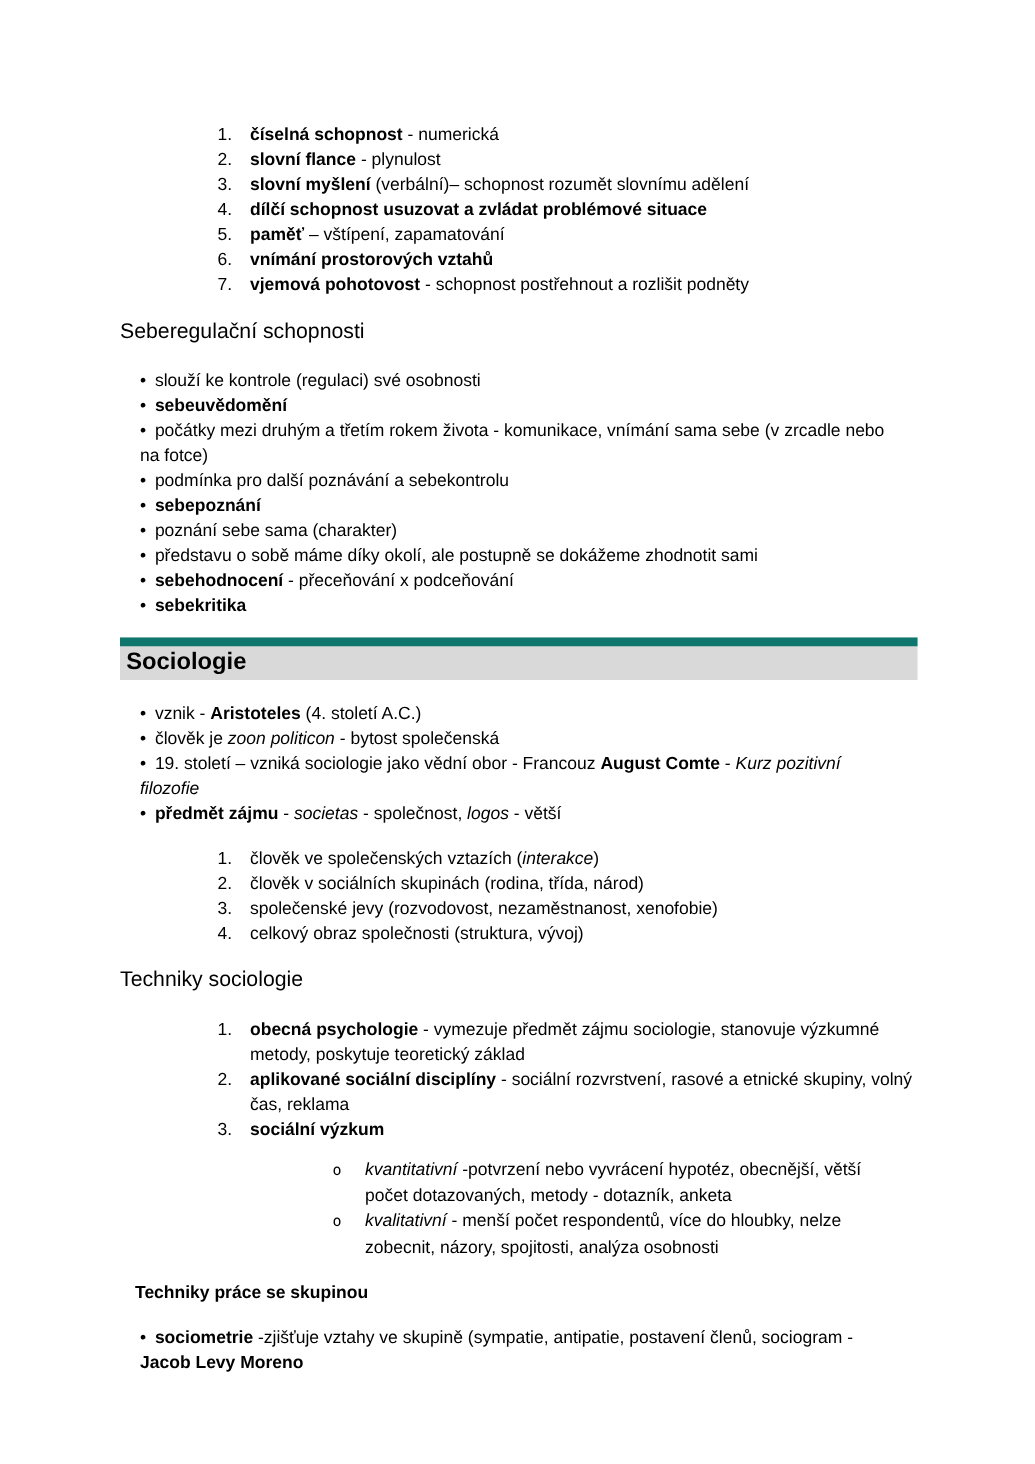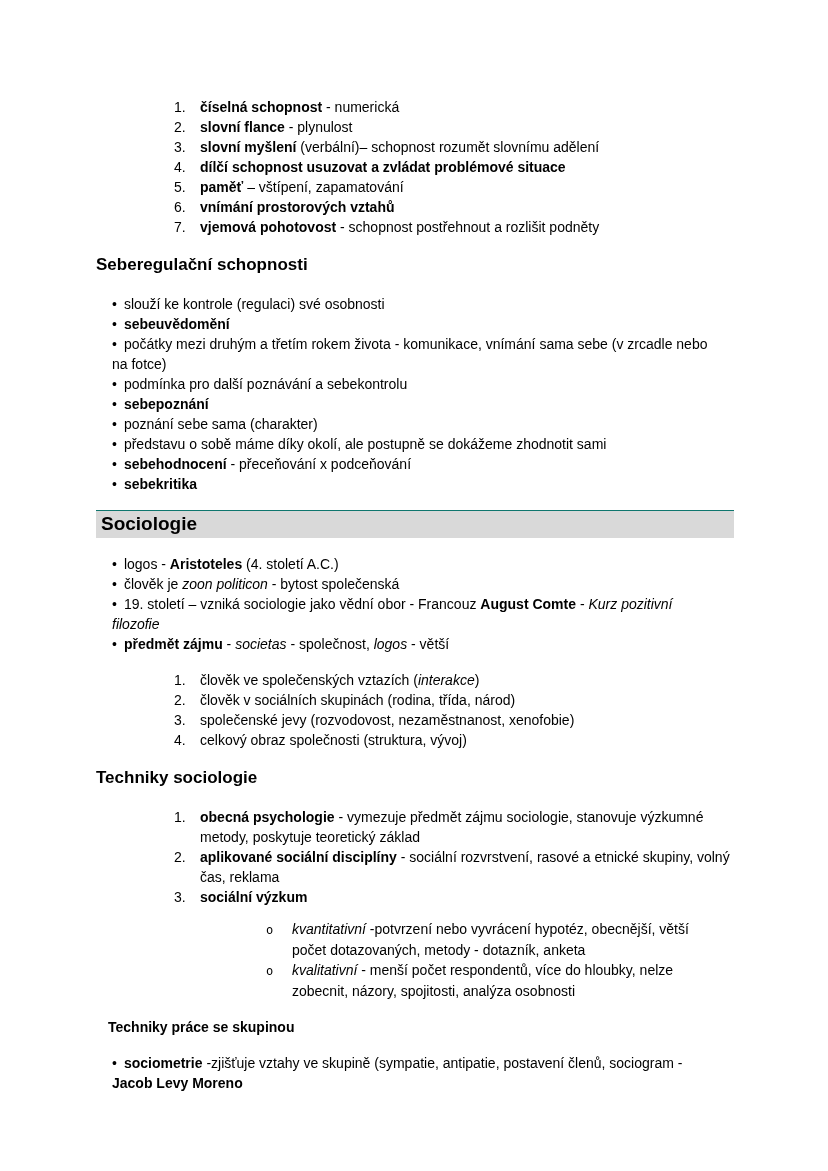--- a/index.html
+++ b/index.html
@@ -34,26 +34,26 @@
   ul.sublist > li::before {
     content: "o";
     display: inline-block; width: 26px; text-indent: 0;
     font-family: "DejaVu Sans Mono", monospace; font-size: 12px;
   }
 
   
   .blist { margin: 16px; padding: 0; }
   .brow::before { content: "•"; padding-right: 7px; }
 
-  .subhead { margin: 16px 0 18px; font-size: 17px; font-weight: bold; line-height: 23px; }
+  .subhead { margin: 16px 0 18px; font-size: 17px; font-weight: normal; line-height: 23px; }
   .mainhead {
     margin: 12px 0 16px;
     font-size: 19px; font-weight: bold; line-height: 22px;
     background: #d9d9d9;
-    border-top: 1px solid #0f766e;
+    border-top: 7px solid #0f766e;
     padding: 2px 5px 3px;
   }
   .smallhead { margin: 16px 12px 16px; font-size: 14px; font-weight: bold; line-height: 20px; }
   .mt { margin-top: 18px; }
 </style>
 </head>
 <body>
 
 <div class="page">
 
@@ -77,21 +77,21 @@
     <div class="brow"><span class="b">sebepoznání</span><span></span></div>
     <div class="brow"><span class="b"></span><span>poznání sebe sama (charakter)</span></div>
     <div class="brow"><span class="b"></span><span>představu o sobě máme díky okolí, ale postupně se dokážeme zhodnotit sami</span></div>
     <div class="brow"><span class="b">sebehodnocení</span><span> - přeceňování x podceňování</span></div>
     <div class="brow"><span class="b">sebekritika</span><span></span></div>
   </div>
 
   <h1 class="mainhead">Sociologie</h1>
 
   <div class="blist">
-    <div class="brow"><span>logos - </span><span class="b">Aristoteles</span><span> (4. století A.C.)</span></div>
+    <div class="brow"><span>vznik - </span><span class="b">Aristoteles</span><span> (4. století A.C.)</span></div>
     <div class="brow"><span>člověk je </span><span class="i">zoon politicon</span><span> - bytost společenská</span></div>
     <div class="brow"><span>19. století – vzniká sociologie jako vědní obor - Francouz </span><span class="b">August Comte</span><span> - </span><span class="i">Kurz pozitivní filozofie</span></div>
     <div class="brow"><span class="b">předmět zájmu</span><span> - </span><span class="i">societas</span><span> - společnost, </span><span class="i">logos</span><span> - větší</span></div>
   </div>
 
   <ol class="olist mt">
     <li><span>člověk ve společenských vztazích (</span><span class="i">interakce</span><span>)</span></li>
     <li><span>člověk v sociálních skupinách (rodina, třída, národ)</span></li>
     <li><span>společenské jevy (rozvodovost, nezaměstnanost, xenofobie)</span></li>
     <li><span>celkový obraz společnosti (struktura, vývoj)</span></li>

